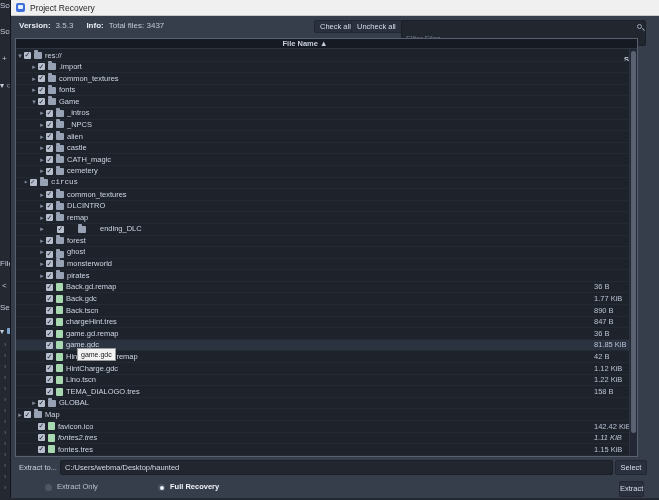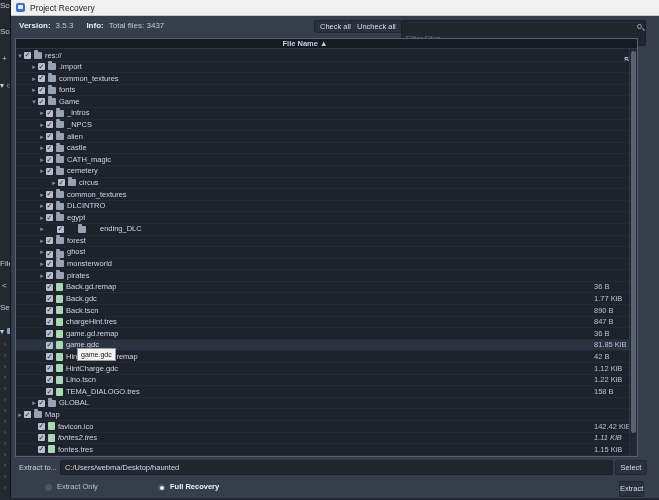--- a/index.html
+++ b/index.html
@@ -191,21 +191,21 @@
             <span class="cb"></span>
             <span class="ficon folder"></span>
             <span class="fname">CATH_magic</span>
           </div>
           <div class="trow" style="padding-left: 22px;">
             <span class="twisty">▸</span>
             <span class="cb"></span>
             <span class="ficon folder"></span>
             <span class="fname">cemetery</span>
           </div>
-          <div class="trow" style="padding-left: 34px;">
+          <div class="trow" style="padding-left: 6px; font-family: Liberation Mono, monospace;">
             <span class="twisty">▸</span>
             <span class="cb"></span>
             <span class="ficon folder"></span>
             <span class="fname">circus</span>
           </div>
           <div class="trow" style="padding-left: 22px;">
             <span class="twisty">▸</span>
             <span class="cb"></span>
             <span class="ficon folder"></span>
             <span class="fname">common_textures</span>
@@ -213,21 +213,21 @@
           <div class="trow" style="padding-left: 22px;">
             <span class="twisty">▸</span>
             <span class="cb"></span>
             <span class="ficon folder"></span>
             <span class="fname">DLCINTRO</span>
           </div>
           <div class="trow" style="padding-left: 22px;">
             <span class="twisty">▸</span>
             <span class="cb"></span>
             <span class="ficon folder"></span>
-            <span class="fname">egypt</span>
+            <span class="fname">remap</span>
           </div>
           <div class="trow" style="padding-left: 22px; gap: 11px;">
             <span class="twisty">▸</span>
             <span class="cb"></span>
             <span class="ficon folder"></span>
             <span class="fname">ending_DLC</span>
           </div>
           <div class="trow" style="padding-left: 22px;">
             <span class="twisty">▸</span>
             <span class="cb"></span>

